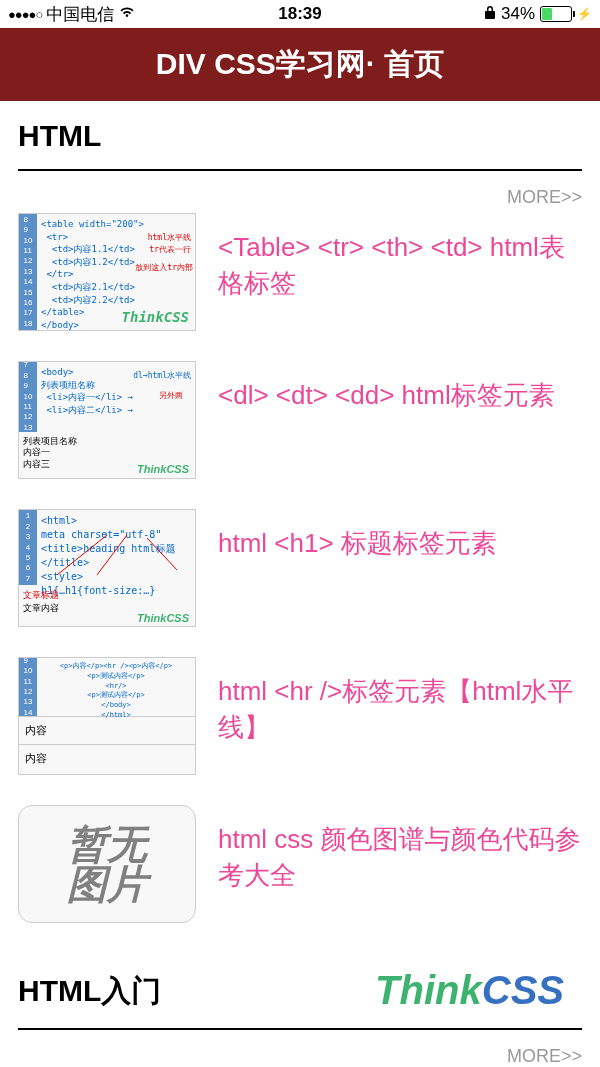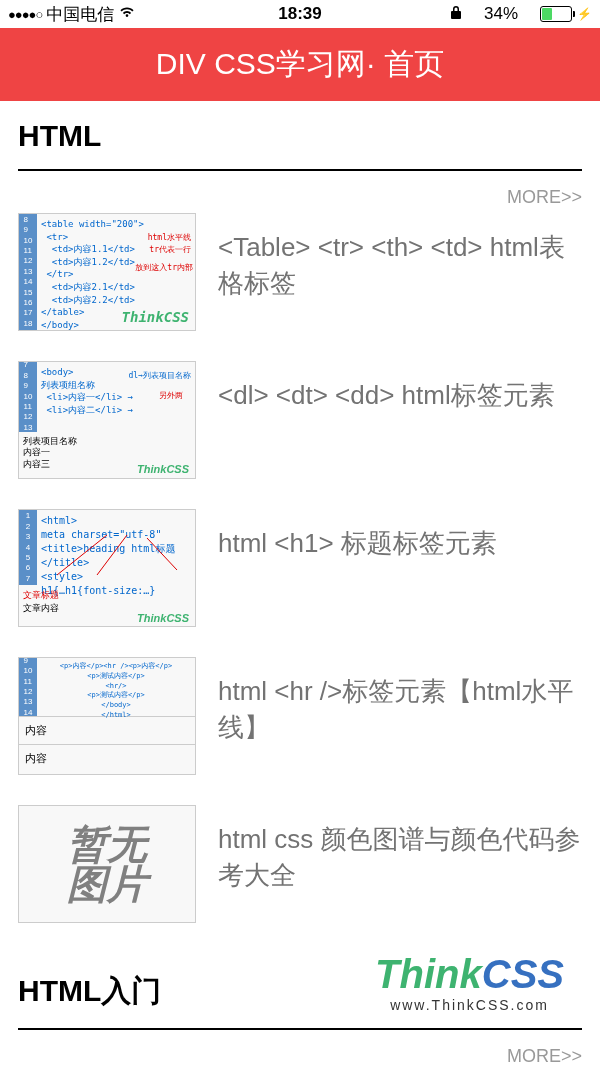--- a/index.html
+++ b/index.html
@@ -1,43 +1,43 @@
 <!DOCTYPE html>
 <html><head>
 <meta charset="utf-8">
 <style>
 * { margin: 0; padding: 0; box-sizing: border-box; }
 body { font-family: -apple-system, "Helvetica Neue", Arial, sans-serif; width: 600px; height: 1067px; overflow: hidden; background: #fff; }
 
 .status-bar { height: 28px; background: #fff; display: flex; align-items: center; justify-content: space-between; padding: 0 8px; font-size: 17px; font-weight: 500; }
 .status-left { display: flex; align-items: center; gap: 4px; }
 .status-center { position: absolute; left: 50%; transform: translateX(-50%); font-weight: 600; }
-.status-right { display: flex; align-items: center; gap: 22px; justify-content: center; }
+.status-right { display: flex; align-items: center; gap: 5px; justify-content: center; }
 .dots { letter-spacing: -1px; font-size: 13px; }
 .wifi-icon svg { width: 18px; height: 14px; }
 .lock-icon svg { width: 12px; height: 14px; }
 .battery { display: flex; align-items: center; }
 .battery-body { width: 32px; height: 16px; border: 1.5px solid #000; border-radius: 3px; position: relative; }
 .battery-fill { position: absolute; left: 1px; top: 1px; bottom: 1px; width: 34%; background: #4cd964; border-radius: 1px; }
 .battery-tip { width: 2px; height: 6px; background: #000; margin-left: 1px; border-radius: 0 1px 1px 0; }
 .bolt { margin-left: 2px; font-size: 12px; }
 
-.header { background: #ef4444; color: #fff; text-align: center; padding: 16px 10px; font-size: 30px; font-weight: 400; }
+.header { background: #7f1d1d; color: #fff; text-align: center; padding: 16px 10px; font-size: 30px; font-weight: 700; }
 
 .content { padding: 0 18px; }
 
 .section-title { font-size: 30px; font-weight: 700; padding: 18px 0 16px; border-bottom: 2px solid #000; position: relative; }
 .more-link { position: absolute; right: 0; top: 100%; margin-top: 18px; color: #999; font-size: 18px; font-weight: 400; text-align: right; }
 
 .article-list { margin-top: 42px; }
 .article-item { display: flex; align-items: flex-start; gap: 22px; margin-bottom: 30px; }
 .thumb { width: 178px; height: 118px; flex-shrink: 0; border: 1px solid #ccc; background: #f8f8f8; position: relative; overflow: hidden; font-size: 9px; }
-.thumb-noimg { display: flex; align-items: center; justify-content: center; }
+.thumb-noimg { display: flex; align-items: center; justify-content: center; border-radius: 14px; }
 .noimg-text { font-size: 40px; color: #808080; font-weight: 700; font-style: italic; line-height: 1; text-align: center; }
-.article-title { font-size: 26px; color: #737373; line-height: 1.4; flex: 1; padding-top: 16px; }
+.article-title { font-size: 26px; color: #ec4899; line-height: 1.4; flex: 1; padding-top: 16px; }
 
 .thumb-code { display: flex; height: 100%; }
 .gutter { width: 18px; background: #5a8fc8; display: flex; flex-direction: column; align-items: center; justify-content: center; color: #fff; font-size: 8px; line-height: 1.3; }
 .code-area { flex: 1; padding: 4px; position: relative; font-family: monospace; font-size: 9px; line-height: 1.4; color: #0066cc; }
 .code-area .tag { color: #0066cc; }
 .thinkcss-wm { position: absolute; bottom: 2px; right: 6px; color: #3eb370; font-weight: 700; font-style: italic; font-size: 14px; }
 .thinkcss-wm-sm { font-size: 11px; }
 
 .watermark { position: fixed; bottom: 54px; right: 36px; text-align: center; pointer-events: none; z-index: 100; }
 .watermark-main { font-size: 40px; font-weight: 700; font-style: italic; color: #3eb370; }
@@ -121,21 +121,21 @@
 
     <div class="article-item">
       <div class="thumb">
         <div style="height:60%;" class="thumb-code">
           <div class="gutter">7<br>8<br>9<br>10<br>11<br>12<br>13</div>
           <div class="code-area">
             <span class="tag">&lt;body&gt;</span><br>
             列表项组名称<br>
             &nbsp;<span class="tag">&lt;li&gt;</span>内容一<span class="tag">&lt;/li&gt;</span> →<br>
             &nbsp;<span class="tag">&lt;li&gt;</span>内容二<span class="tag">&lt;/li&gt;</span> →<br>
-            <span class="arrow-blue" style="top:8px;right:4px">dl→列表项目名称</span>
+            <span class="arrow-blue" style="top:8px;right:4px">dl→html水平线</span>
             <span class="arrow-red" style="top:28px;right:12px">另外两</span>
           </div>
         </div>
         <div style="height:40%;padding:4px;font-size:9px;line-height:1.3;position:relative;">
           <span>列表项目名称</span><br>
           <span>内容一</span><br>
           <span>内容三</span>
           <span class="thinkcss-wm thinkcss-wm-sm">ThinkCSS</span>
         </div>
       </div>
@@ -218,14 +218,13 @@
         </div>
       </div>
       <div class="article-title">css去除i斜体 CSS去掉i标签倾</div>
     </div>
   </div>
 
 </div>
 
 <div class="watermark">
   <div class="watermark-main">Think<span class="tc-s">CSS</span></div>
-  <div class="watermark-sub">www.ThinkCSS.com</div>
 </div>
 
 </body></html>

